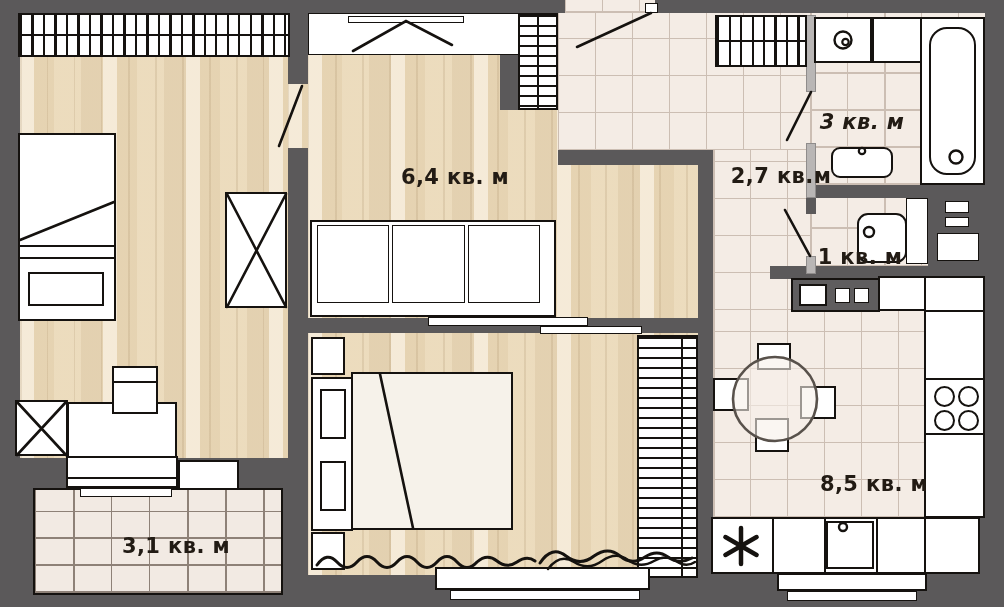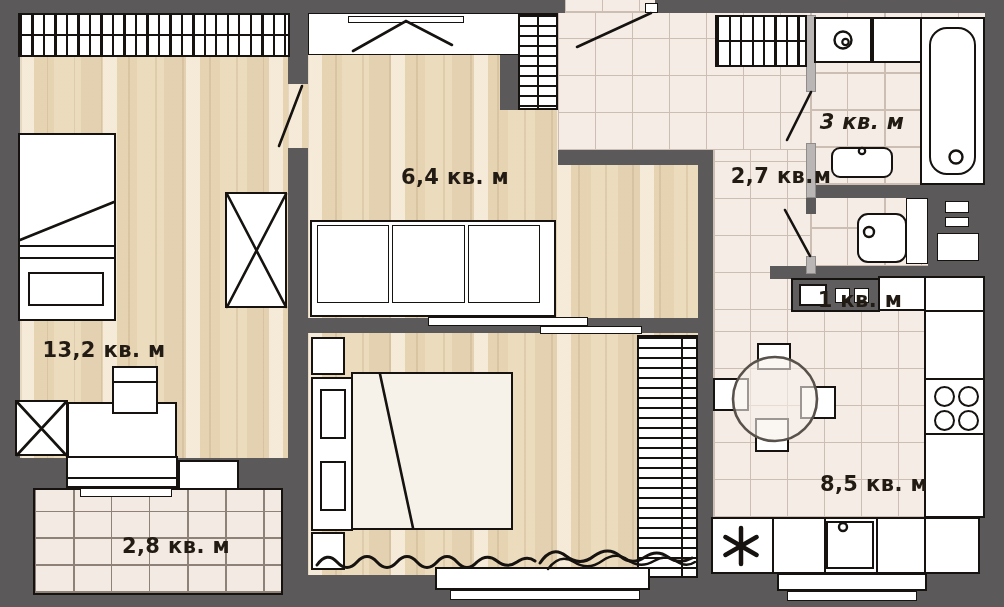--- a/index.html
+++ b/index.html
@@ -192,21 +192,20 @@
     <circle cx="869" cy="232" r="5" stroke="#15120f" stroke-width="2.4" fill="#fff"></circle>
     <circle cx="843" cy="527" r="4" stroke="#15120f" stroke-width="2.4" fill="#fff"></circle>
 
     <g stroke="#15120f" stroke-width="4.5" stroke-linecap="round">
       <path d="M741,528 L741,564"></path>
       <path d="M725.4,537 L756.6,555"></path>
       <path d="M756.6,537 L725.4,555"></path>
     </g>
   </svg>
 
-  <div class="lbl" style="left:104px;top:350px;">13,2 кв. м</div>
   <div class="lbl" style="left:455px;top:177px;">6,4 кв. м</div>
-  <div class="lbl" style="left:176px;top:546px;">2,8 кв. м</div>
+  <div class="lbl" style="left:176px;top:546px;">3,1 кв. м</div>
   <div class="lbl" style="left:862px;top:122px;font-style:italic;">3 кв. м</div>
   <div class="lbl" style="left:757px;top:176px;margin-left:24px;">2,7 кв.м</div>
-  <div class="lbl" style="left:860px;top:257px;margin-top:43px;">1 кв. м</div>
+  <div class="lbl" style="left:860px;top:257px;">1 кв. м</div>
   <div class="lbl" style="left:874px;top:484px;">8,5 кв. м</div>
 
 </div>
 
 </body></html>

